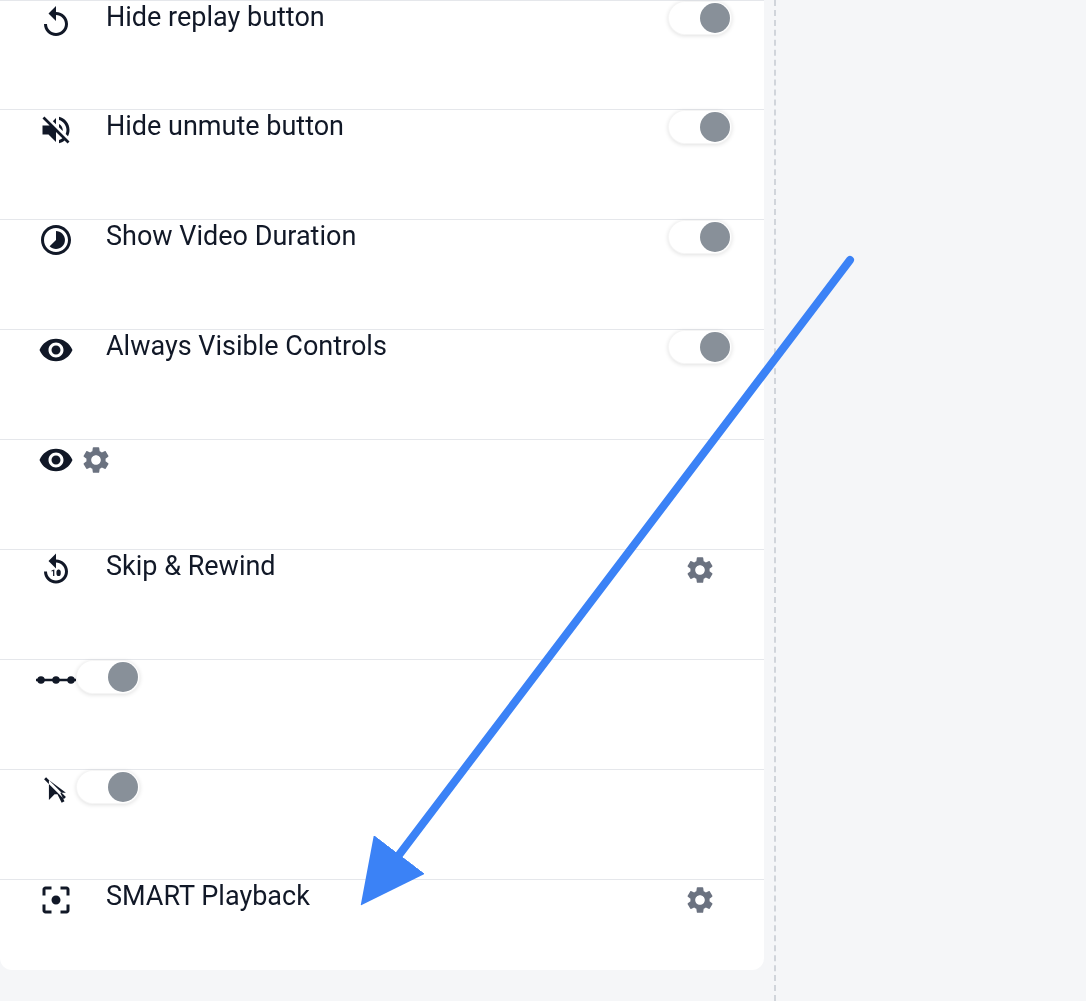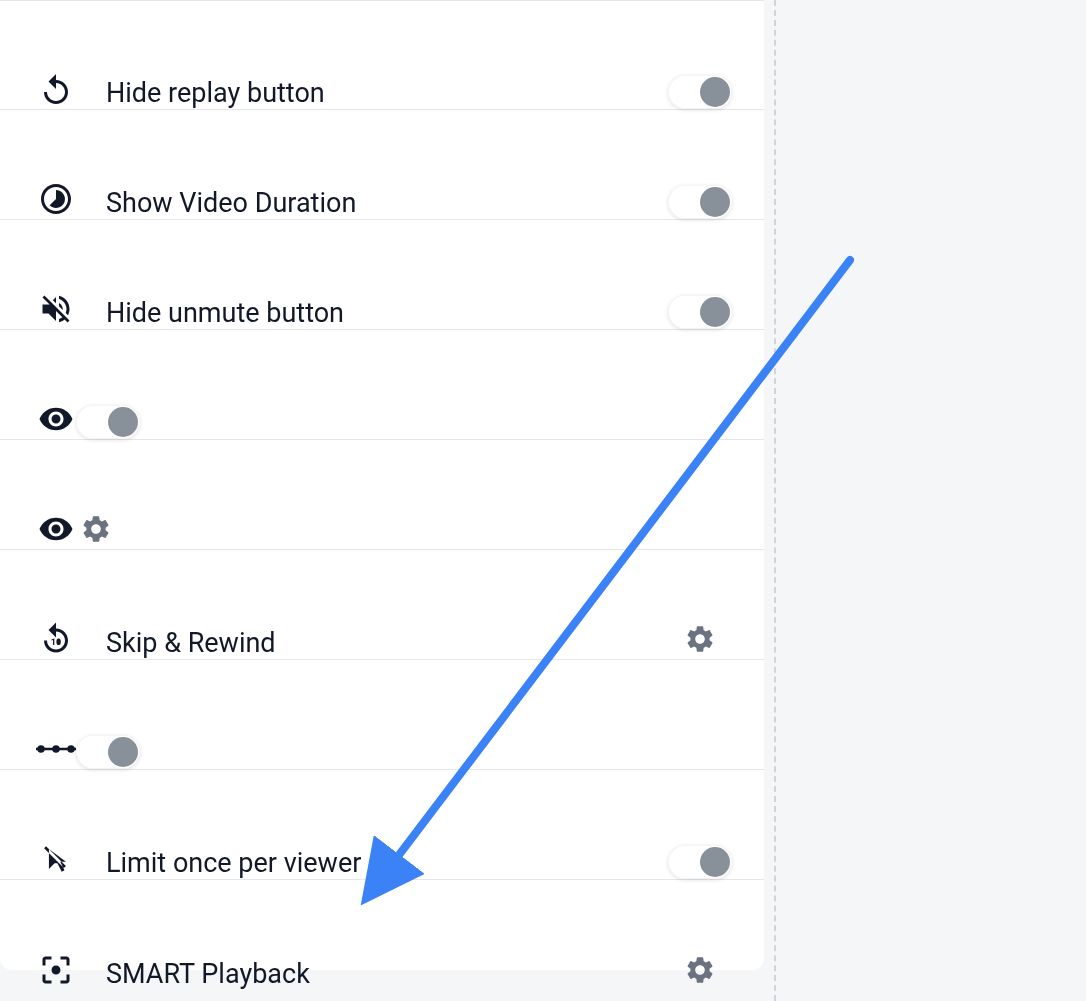--- a/index.html
+++ b/index.html
@@ -15,21 +15,21 @@
     background: #ffffff;
     width: 764px;
     height: 970px;
     position: absolute;
     left: 0;
     top: 0;
     border-radius: 0 0 12px 12px;
   }
   .setting-row {
     display: flex;
-    align-items: flex-end;
+    align-items: flex-start;
     height: 110px;
     padding: 0 32px 0 36px;
     border-bottom: 1px solid #e5e7eb;
   }
   .setting-row.first {
     border-top: 1px solid #e5e7eb;
   }
   .row-icon {
     width: 40px;
     height: 40px;
@@ -111,49 +111,50 @@
     <span class="row-label">Hide replay button</span>
     <span class="toggle">
       <span class="toggle-track"></span>
         <span class="toggle-knob"></span>
     </span>
   </div>
 
   <div class="setting-row">
     <span class="row-icon">
       <svg viewBox="0 0 24 24" width="36" height="36" fill="currentColor">
+        <path d="M16.5 12c0-1.77-1.02-3.29-2.5-4.03v2.21l2.45 2.45c.03-.2.05-.41.05-.63zm2.5 0c0 .94-.2 1.82-.54 2.64l1.51 1.51C20.63 14.91 21 13.5 21 12c0-4.28-2.99-7.86-7-8.77v2.06c2.89.86 5 3.54 5 6.71zM4.27 3L3 4.27 7.73 9H3v6h4l5 5v-6.73l4.25 4.25c-.67.52-1.42.93-2.25 1.18v2.06c1.38-.31 2.63-.95 3.69-1.81L19.73 21 21 19.73 12 10.73 4.27 3zM12 4L9.91 6.09 12 8.18V4z"></path>
+      </svg>
+    </span>
+    <span class="row-label">Hide unmute button</span>
+    <span class="toggle">
+      <span class="toggle-track"></span>
+        <span class="toggle-knob"></span>
+    </span>
+  </div>
+
+  <div class="setting-row">
+    <span class="row-icon">
+      <svg viewBox="0 0 24 24" width="36" height="36" fill="currentColor">
         <path d="M16.24 7.76C15.07 6.59 13.54 6 12 6v6l-4.24 4.24c2.34 2.34 6.14 2.34 8.49 0 2.34-2.34 2.34-6.14-.01-8.48zM12 2C6.48 2 2 6.48 2 12s4.48 10 10 10 10-4.48 10-10S17.52 2 12 2zm0 18c-4.42 0-8-3.58-8-8s3.58-8 8-8 8 3.58 8 8-3.58 8-8 8z"></path>
       </svg>
     </span>
     <span class="row-label">Show Video Duration</span>
     <span class="toggle">
       <span class="toggle-track"></span>
         <span class="toggle-knob"></span>
     </span>
   </div>
 
   <div class="setting-row">
     <span class="row-icon">
       <svg viewBox="0 0 24 24" width="36" height="36" fill="currentColor">
-        <path d="M16.5 12c0-1.77-1.02-3.29-2.5-4.03v2.21l2.45 2.45c.03-.2.05-.41.05-.63zm2.5 0c0 .94-.2 1.82-.54 2.64l1.51 1.51C20.63 14.91 21 13.5 21 12c0-4.28-2.99-7.86-7-8.77v2.06c2.89.86 5 3.54 5 6.71zM4.27 3L3 4.27 7.73 9H3v6h4l5 5v-6.73l4.25 4.25c-.67.52-1.42.93-2.25 1.18v2.06c1.38-.31 2.63-.95 3.69-1.81L19.73 21 21 19.73 12 10.73 4.27 3zM12 4L9.91 6.09 12 8.18V4z"></path>
-      </svg>
-    </span>
-    <span class="row-label">Hide unmute button</span>
-    <span class="toggle">
-      <span class="toggle-track"></span>
-        <span class="toggle-knob"></span>
-    </span>
-  </div>
-
-  <div class="setting-row">
-    <span class="row-icon">
-      <svg viewBox="0 0 24 24" width="36" height="36" fill="currentColor">
         <path d="M12 4.5C7 4.5 2.73 7.61 1 12c1.73 4.39 6 7.5 11 7.5s9.27-3.11 11-7.5c-1.73-4.39-6-7.5-11-7.5zM12 17c-2.76 0-5-2.24-5-5s2.24-5 5-5 5 2.24 5 5-2.24 5-5 5zm0-8c-1.66 0-3 1.34-3 3s1.34 3 3 3 3-1.34 3-3-1.34-3-3-3z"></path>
       </svg>
     </span>
+    <span class="row-label">Always Visible Controls</span>
     <span class="toggle">
       <span class="toggle-track"></span>
         <span class="toggle-knob"></span>
     </span>
   </div>
 
   <div class="setting-row">
     <span class="row-icon">
       <svg viewBox="0 0 24 24" width="36" height="36" fill="currentColor">
         <path d="M12 4.5C7 4.5 2.73 7.61 1 12c1.73 4.39 6 7.5 11 7.5s9.27-3.11 11-7.5c-1.73-4.39-6-7.5-11-7.5zM12 17c-2.76 0-5-2.24-5-5s2.24-5 5-5 5 2.24 5 5-2.24 5-5 5zm0-8c-1.66 0-3 1.34-3 3s1.34 3 3 3 3-1.34 3-3-1.34-3-3-3z"></path>
@@ -194,21 +195,20 @@
         <span class="toggle-knob"></span>
     </span>
   </div>
 
   <div class="setting-row">
     <span class="row-icon">
       <svg viewBox="0 0 24 24" width="34" height="34" fill="currentColor">
         <path d="M5 3l14 14-1.4 1.4L3.6 4.4 5 3zm2 2v14l4-4h2l3 6 2-1-3-6h4L7 5z"></path>
       </svg>
     </span>
-    <span class="row-label">Limit once per viewer</span>
     <span class="toggle">
       <span class="toggle-track"></span>
         <span class="toggle-knob"></span>
     </span>
   </div>
 
   <div class="setting-row" style="border-bottom:none">
     <span class="row-icon">
       <svg viewBox="0 0 24 24" width="36" height="36" fill="currentColor">
         <path d="M5 15H3v4c0 1.1.9 2 2 2h4v-2H5v-4zM5 5h4V3H5c-1.1 0-2 .9-2 2v4h2V5zm14-2h-4v2h4v4h2V5c0-1.1-.9-2-2-2zm0 16h-4v2h4c1.1 0 2-.9 2-2v-4h-2v4zm-7-4c-1.66 0-3-1.34-3-3s1.34-3 3-3 3 1.34 3 3-1.34 3-3 3z"></path>

